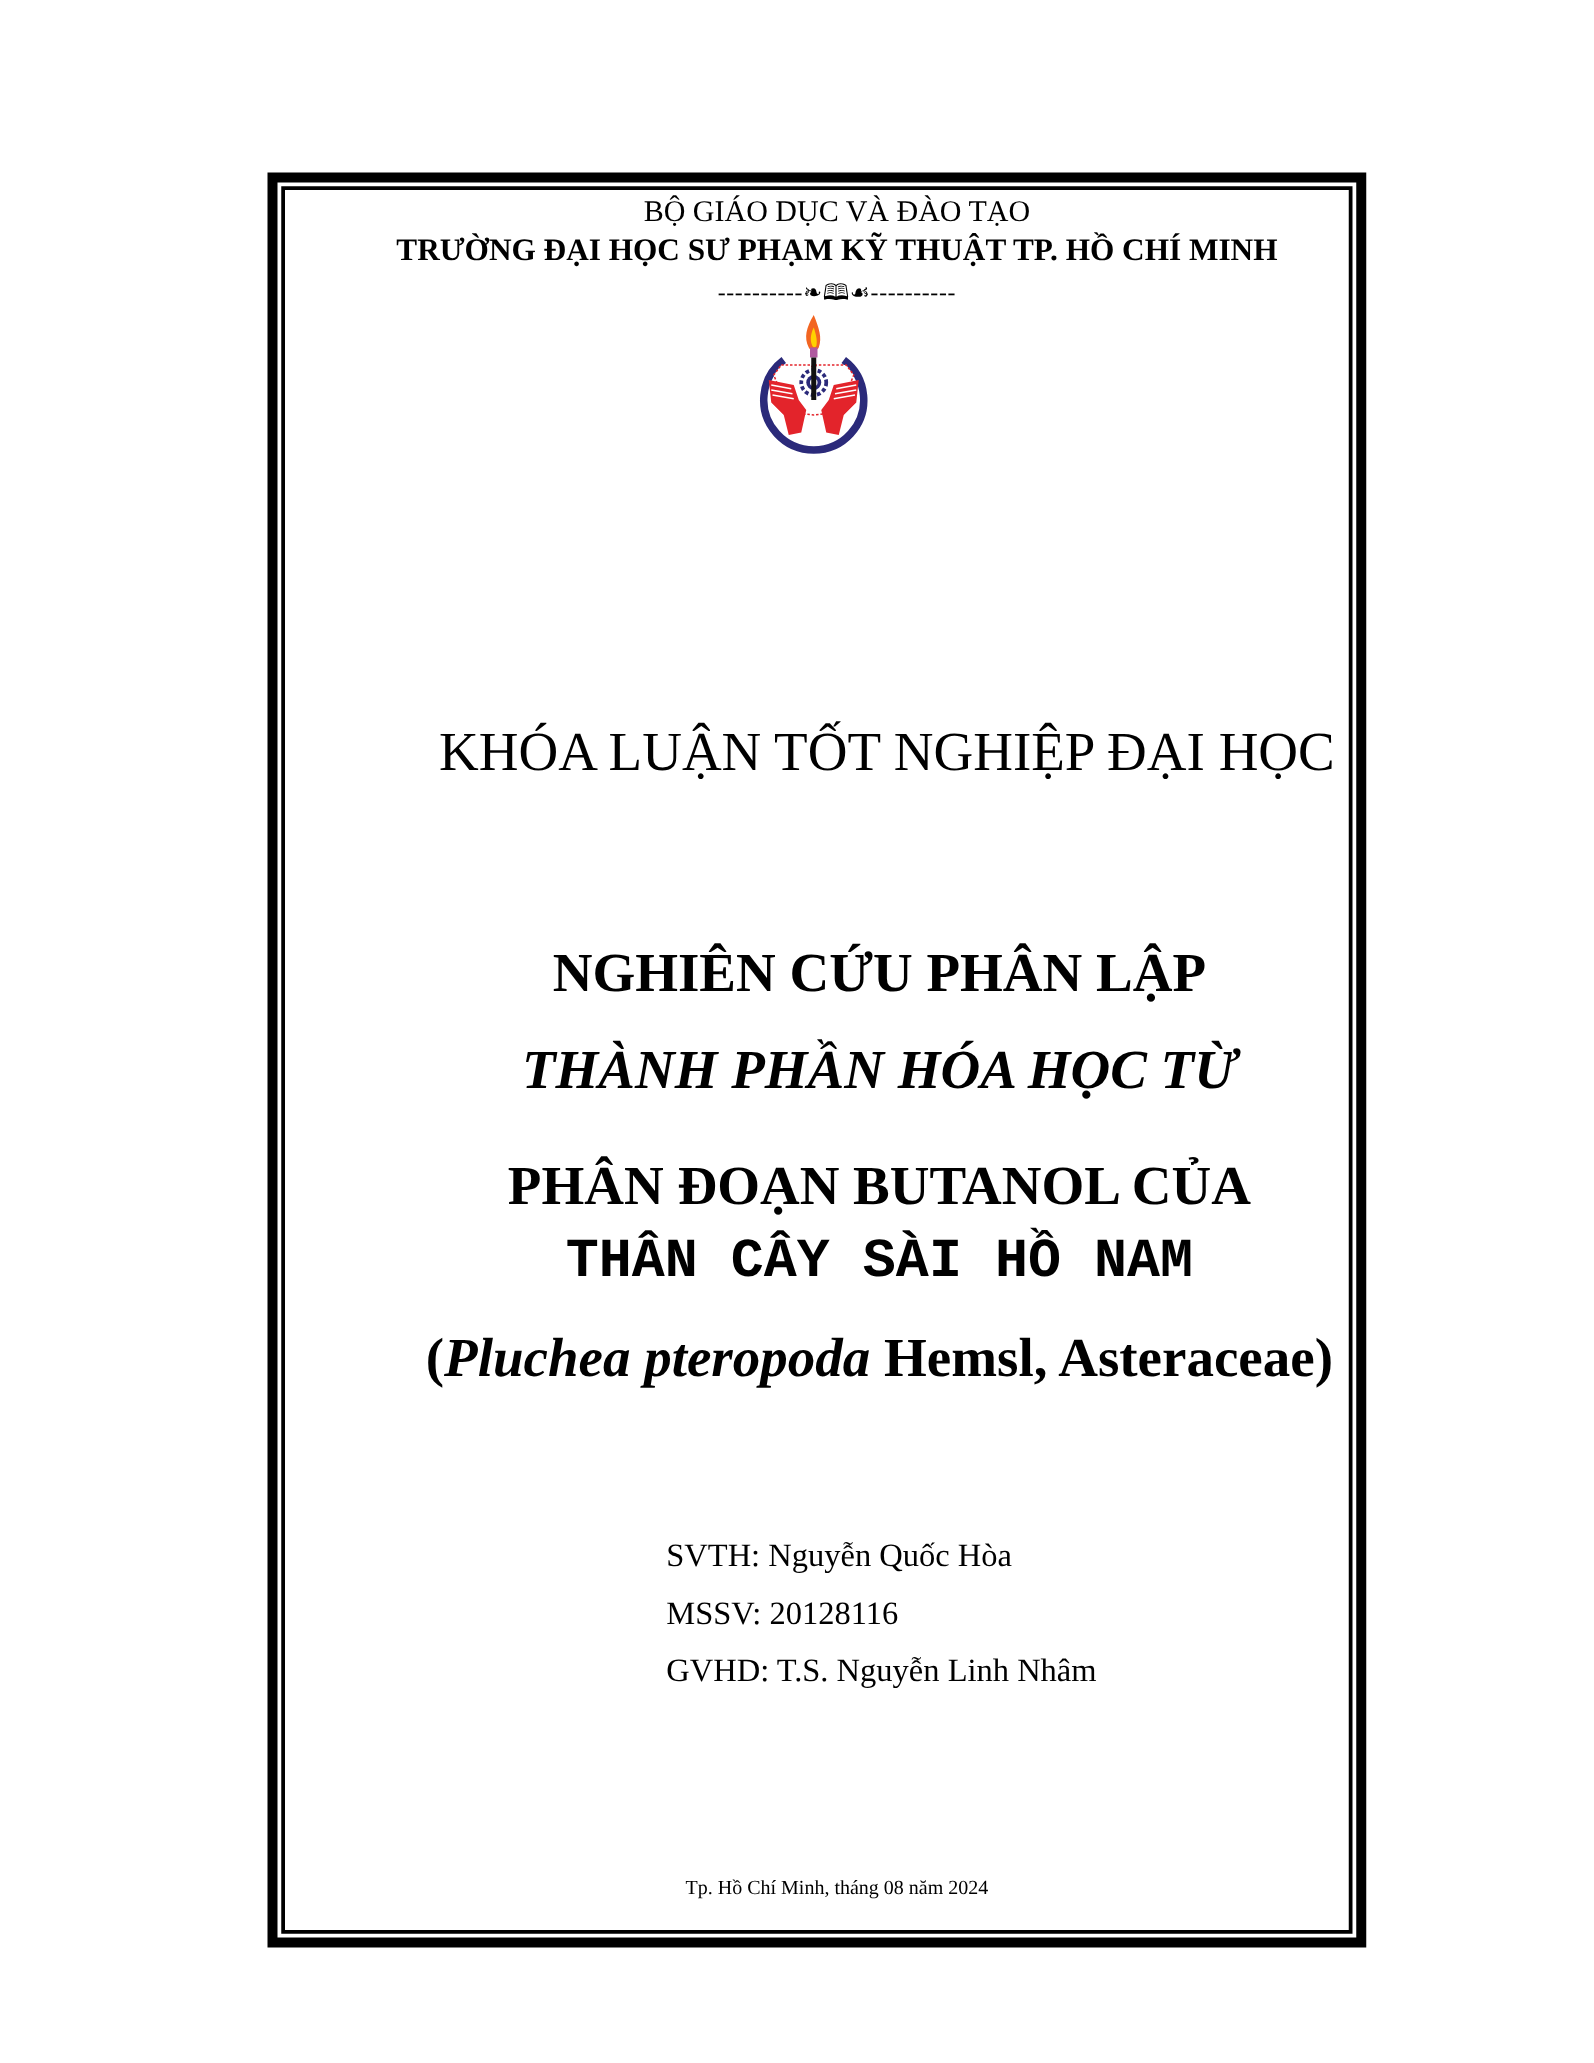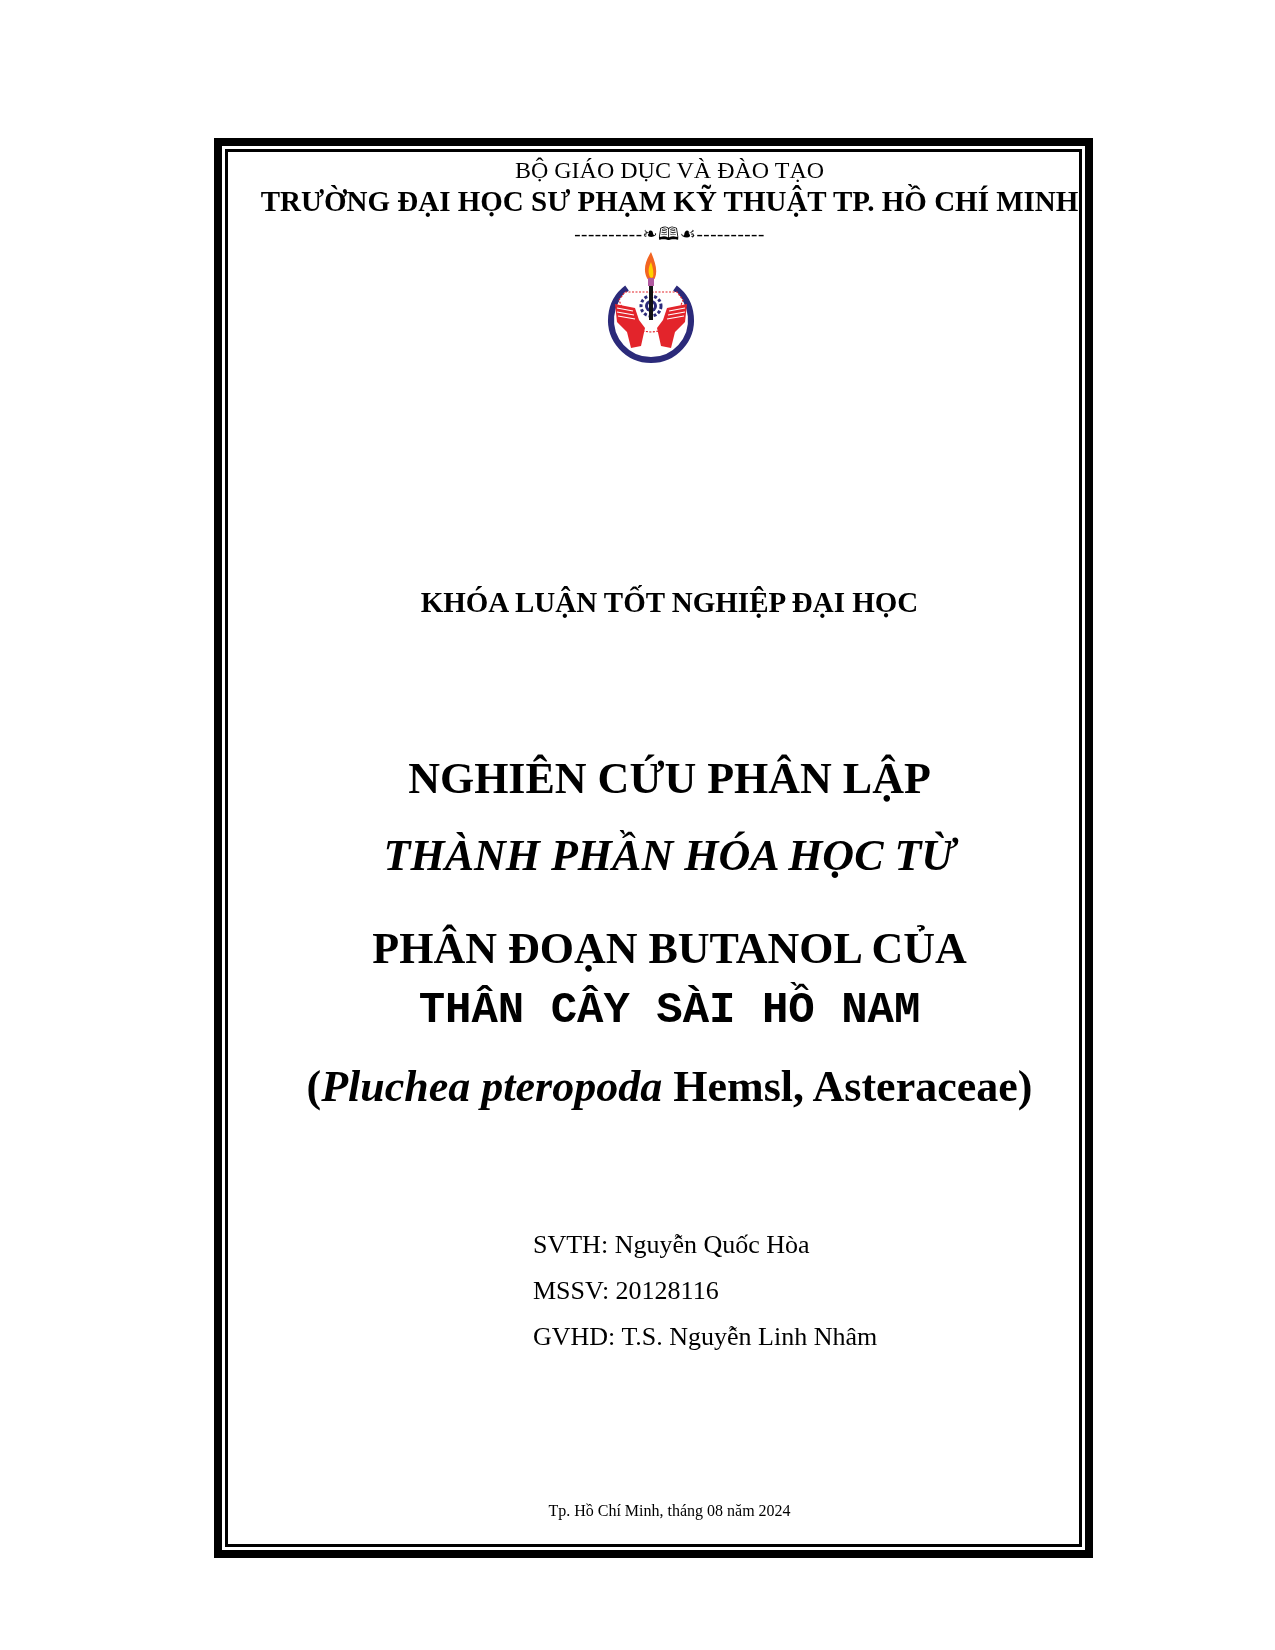--- a/index.html
+++ b/index.html
@@ -7,29 +7,29 @@
          font-family: "Liberation Serif", "DejaVu Serif", serif; color: #000; }
 
   .frame-outer { position: absolute; left: 214px; top: 138px; width: 879px; height: 1420px;
                  box-sizing: border-box; border: 8px solid #000; }
   .frame-inner { position: absolute; left: 3px; top: 3px; right: 3px; bottom: 3px;
                  border: 3px solid #000; }
 
   .line { position: absolute; left: 214px; width: 911px; text-align: center; white-space: nowrap; }
 
   .ministry { top: 156px; font-size: 24px; line-height: 28px; }
-  .university { top: 186px; font-size: 29px; line-height: 30px; font-weight: bold; text-align: center; }
+  .university { top: 186px; font-size: 25px; line-height: 30px; font-weight: bold; text-align: center; }
   .divider { top: 222px; font-size: 19px; line-height: 24px; letter-spacing: 0.5px; }
   .divider .orn { font-size: 18px; }
 
   .logo { position: absolute; left: 605px; top: 248px; width: 92px; height: 118px; }
 
-  .thesis-type { top: 582px; font-size: 29px; line-height: 40px; font-weight: bold; }
+  .thesis-type { top: 582px; font-size: 44px; line-height: 40px; font-weight: normal; padding-left: 40px; }
 
-  .title { font-size: 44px; font-weight: bold; line-height: 50px; }
+  .title { font-size: 44px; font-weight: bold; line-height: 50px; padding-left: 34px; }
   .t1 { top: 754px; }
   .t2 { top: 831px; font-style: italic; }
   .t3 { top: 908px; margin-top: 16px; }
   .t4 { top: 985px; font-family: Liberation Mono, monospace; }
   .t5 { top: 1062px; }
   .t5 i { font-style: italic; }
 
   .info { position: absolute; left: 533px; font-size: 26px; line-height: 30px; white-space: nowrap; }
   .info b { font-weight: normal; }
   .i1 { top: 1230px; }

